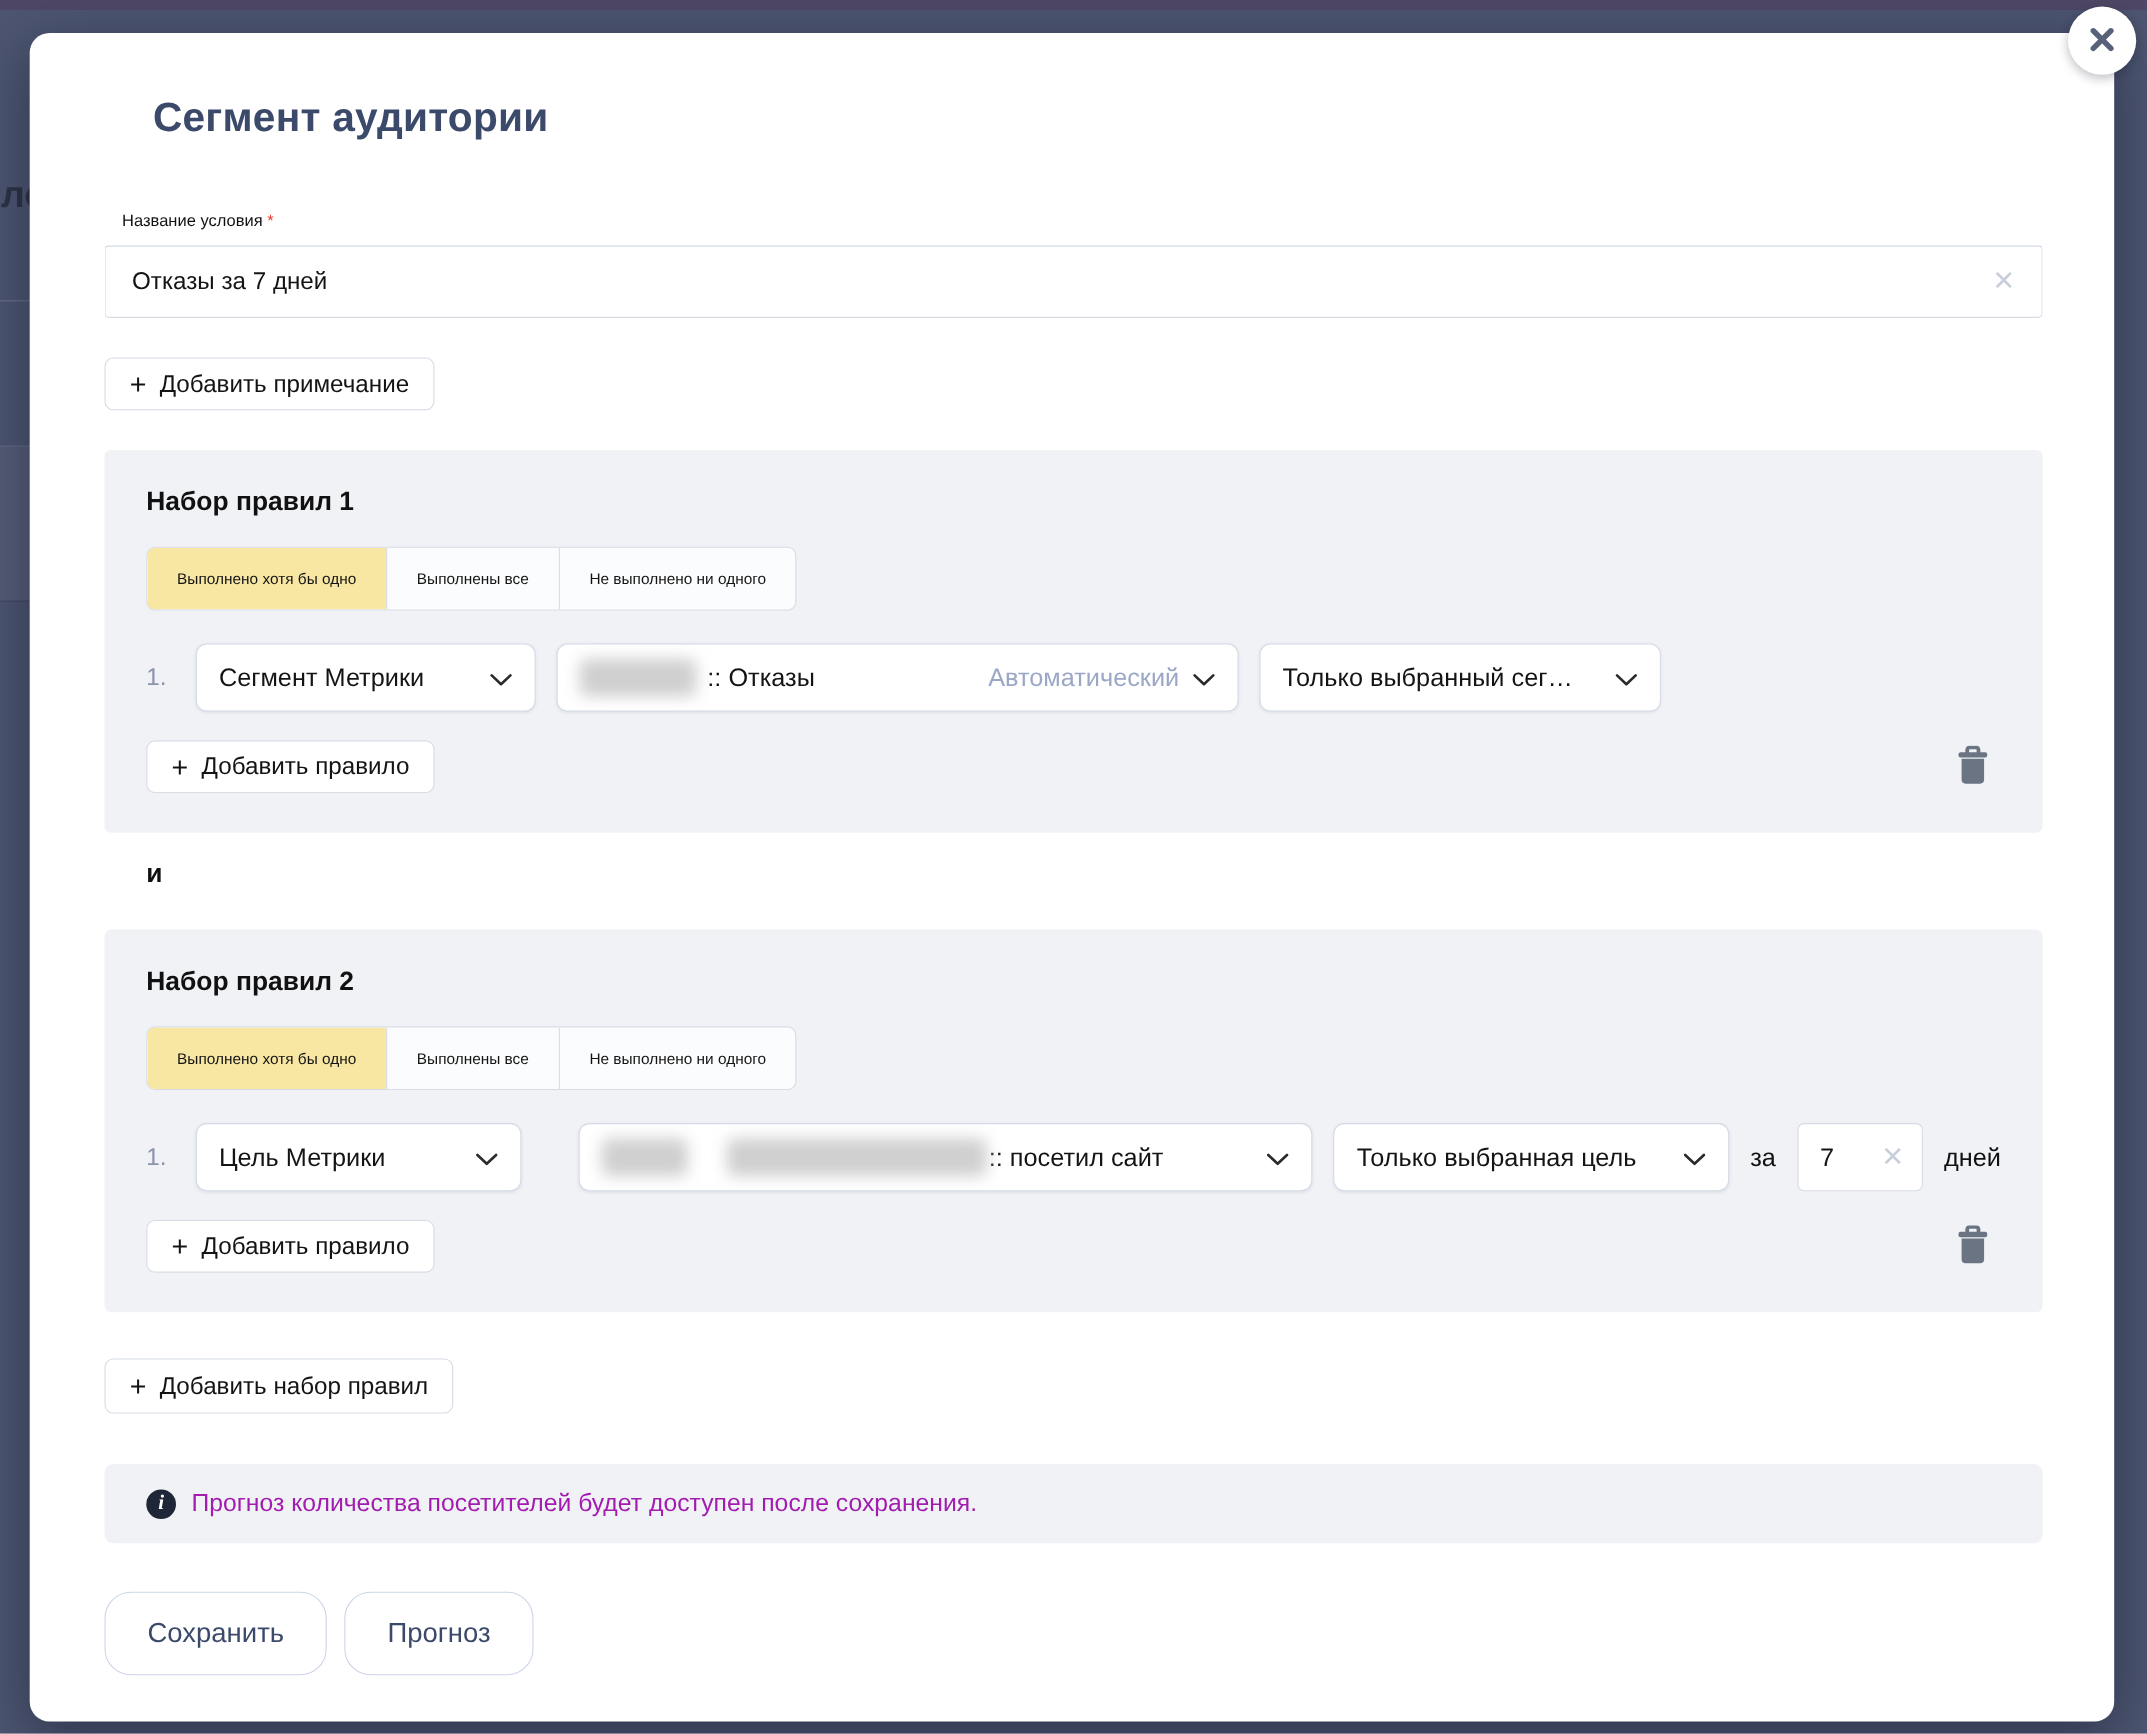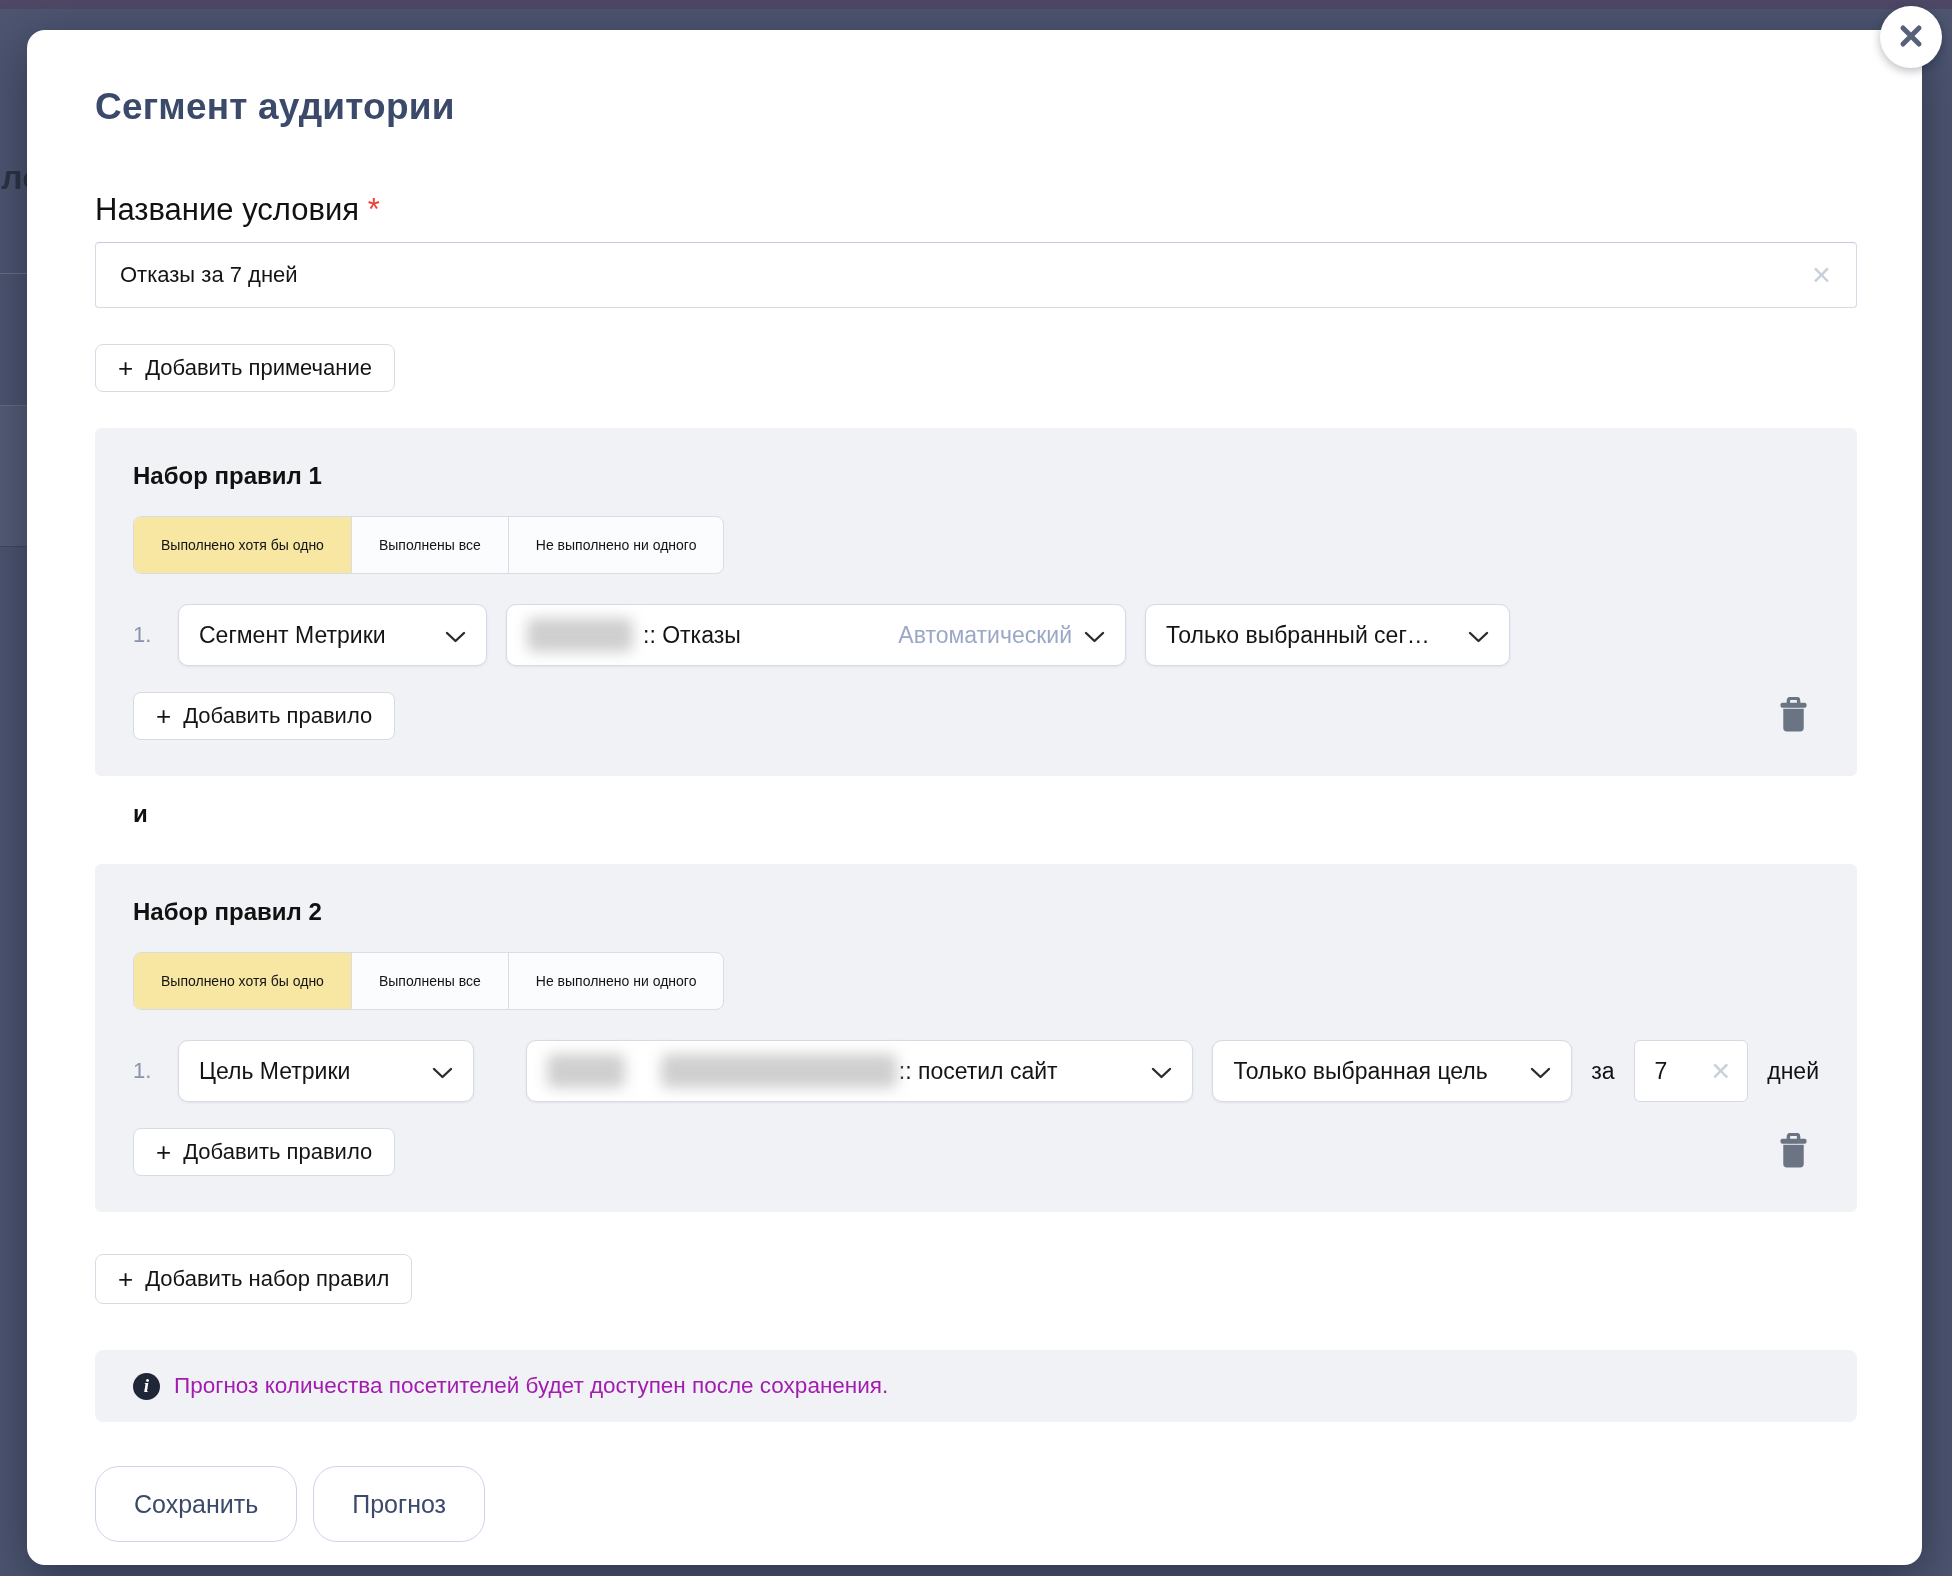--- a/index.html
+++ b/index.html
@@ -26,23 +26,23 @@
     padding: 0 65px 0 68px;
     overflow: hidden;
   }
   .close-btn {
     position:absolute; left:1880px; top:6px; width:62px; height:62px;
     background:#ffffff; border:none; border-radius:50%;
     box-shadow: 0 3px 10px rgba(10,15,35,.28);
     display:flex; align-items:center; justify-content:center;
     cursor:pointer; z-index:5;
   }
-  .modal-title { margin-top:56px; font-size:37px; font-weight:700; color:#3b4a6a; letter-spacing:.2px; }
-
-  .field-label { margin-top:64px; font-size:31px; color:#111; }
+  .modal-title { margin-top:56px; font-size:37px; font-weight:700; color:#3b4a6a; letter-spacing:.2px;margin-left:44px; }
+
+  .field-label { margin-top:64px; font-size:15px; color:#111;margin-left:16px; }
   .required { color:#ef3e36; }
 
   .name-input {
     margin-top:14px; height:66px; width:100%;
     border:1px solid #d5dae4; border-top-color:#c3cad8; border-radius:4px;
     display:flex; align-items:center; padding:0 24px; background:#fff;
   }
   .name-input .value { font-size:22px; color:#141414; flex:1; }
   .clear-x { font-size:25px; color:#c9cfda; background:none; border:none; cursor:pointer; line-height:1; }
 

